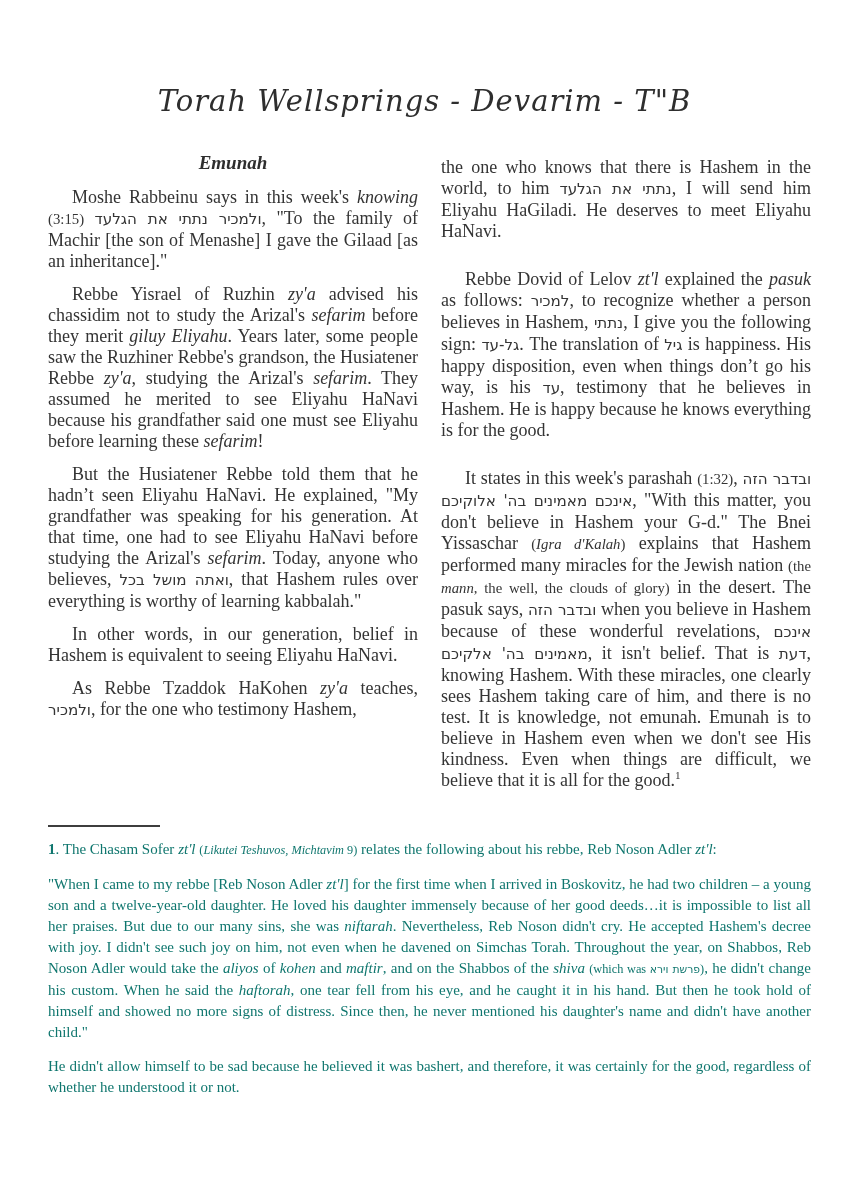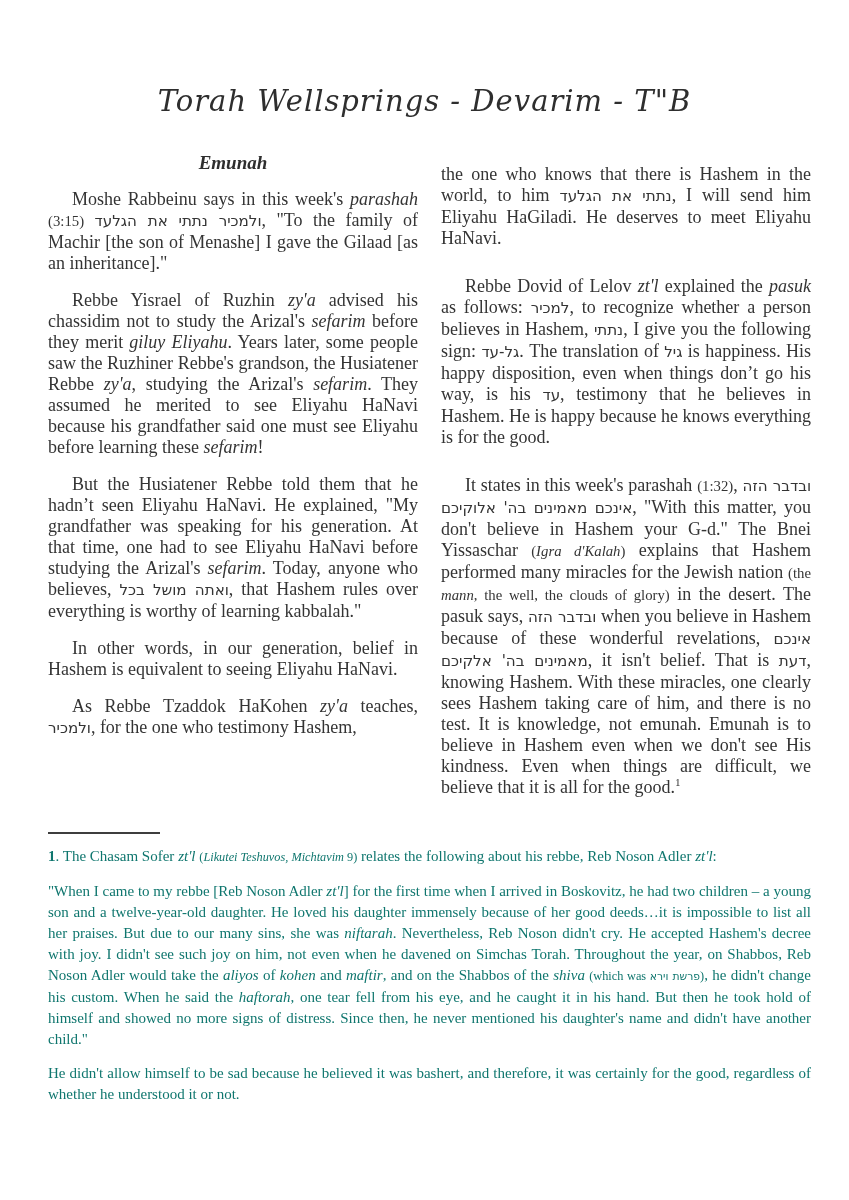--- a/index.html
+++ b/index.html
@@ -36,21 +36,21 @@
     text-align: justify;
   }
   .col-heading {
     margin: 4px 0 14px 0;
     text-align: center;
     font-size: 19px;
     font-weight: bold;
     font-style: italic;
     color: #2e2e2e;
   }
-  .para { margin: 16px 0 12px 0; text-indent: 24px; }
+  .para { margin: 9px 0 12px 0; text-indent: 24px; }
   .para.noindent { text-indent: 0; }
   .para.space-before { margin-top: 27px; }
   
   .s-i { font-style: italic; }
   .s-b { font-weight: bold; }
   .s-h { font-family: "DejaVu Sans", sans-serif; font-size: 0.84em; }
   .s-sm { font-size: 0.82em; }
   .s-i.s-sm { font-size: 0.82em; }
   .s-h.s-sm { font-size: 0.72em; }
   .s-sup { vertical-align: super; font-size: 0.62em; line-height: 0; }
@@ -73,21 +73,21 @@
 <body>
 
 <div class="page">
 
   <h1 class="title">Torah Wellsprings - Devarim - T"B</h1>
 
   <div class="columns">
     <div class="col">
       <h2 class="col-heading">Emunah</h2>
       <div>
-          <p class="para"><span>Moshe Rabbeinu says in this week's </span><span class="s-i">parashah</span><span> </span><span class="s-sm">(3:15)</span><span> </span><span class="s-h">ולמכיר נתתי את הגלעד</span><span>, "To the family of Machir [the son of Menashe] I gave the Gilaad [as an inheritance]."</span></p>
+          <p class="para"><span>Moshe Rabbeinu says in this week's </span><span class="s-i">knowing</span><span> </span><span class="s-sm">(3:15)</span><span> </span><span class="s-h">ולמכיר נתתי את הגלעד</span><span>, "To the family of Machir [the son of Menashe] I gave the Gilaad [as an inheritance]."</span></p>
           <p class="para"><span>Rebbe Yisrael of Ruzhin </span><span class="s-i">zy'a</span><span> advised his chassidim not to study the Arizal's </span><span class="s-i">sefarim</span><span> before they merit </span><span class="s-i">giluy Eliyahu</span><span>. Years later, some people saw the Ruzhiner Rebbe's grandson, the Husiatener Rebbe </span><span class="s-i">zy'a</span><span>, studying the Arizal's </span><span class="s-i">sefarim</span><span>. They assumed he merited to see Eliyahu HaNavi because his grandfather said one must see Eliyahu before learning these </span><span class="s-i">sefarim</span><span>!</span></p>
           <p class="para"><span>But the Husiatener Rebbe told them that he hadn’t seen Eliyahu HaNavi. He explained, "My grandfather was speaking for his generation. At that time, one had to see Eliyahu HaNavi before studying the Arizal's </span><span class="s-i">sefarim</span><span>. Today, anyone who believes, </span><span class="s-h">ואתה מושל בכל</span><span>, that Hashem rules over everything is worthy of learning kabbalah."</span></p>
           <p class="para"><span>In other words, in our generation, belief in Hashem is equivalent to seeing Eliyahu HaNavi.</span></p>
           <p class="para"><span>As Rebbe Tzaddok HaKohen </span><span class="s-i">zy'a</span><span> teaches, </span><span class="s-h">ולמכיר</span><span>, for the one who testimony Hashem,</span></p>
         </div>
     </div>
     <div class="col">
       <div>
           <p class="para noindent"><span>the one who knows that there is Hashem in the world, to him </span><span class="s-h">נתתי את הגלעד</span><span>, I will send him Eliyahu HaGiladi. He deserves to meet Eliyahu HaNavi.</span></p>
           <p class="para space-before"><span>Rebbe Dovid of Lelov </span><span class="s-i">zt'l</span><span> explained the </span><span class="s-i">pasuk</span><span> as follows: </span><span class="s-h">למכיר</span><span>, to recognize whether a person believes in Hashem, </span><span class="s-h">נתתי</span><span>, I give you the following sign: </span><span class="s-h">גל-עד</span><span>. The translation of </span><span class="s-h">גיל</span><span> is happiness. His happy disposition, even when things don’t go his way, is his </span><span class="s-h">עד</span><span>, testimony that he believes in Hashem. He is happy because he knows everything is for the good.</span></p>

